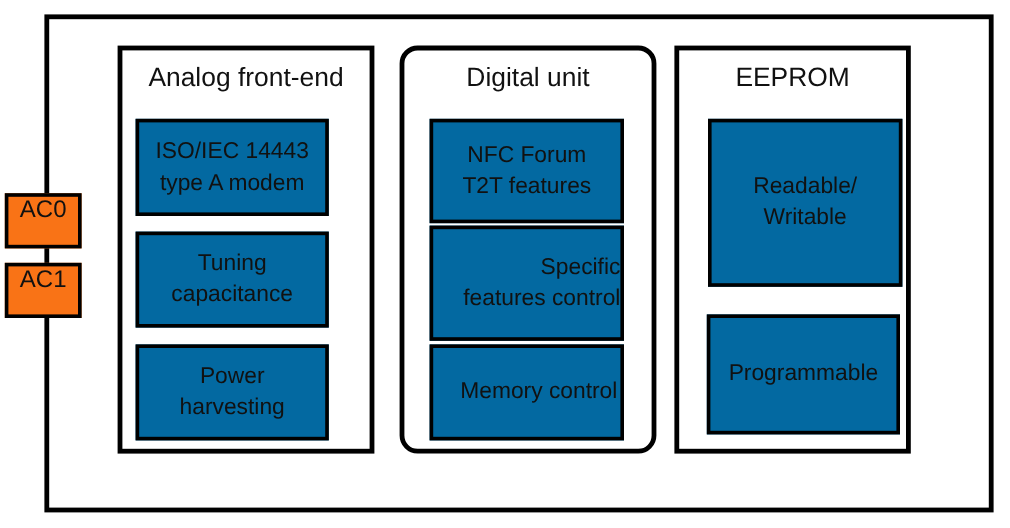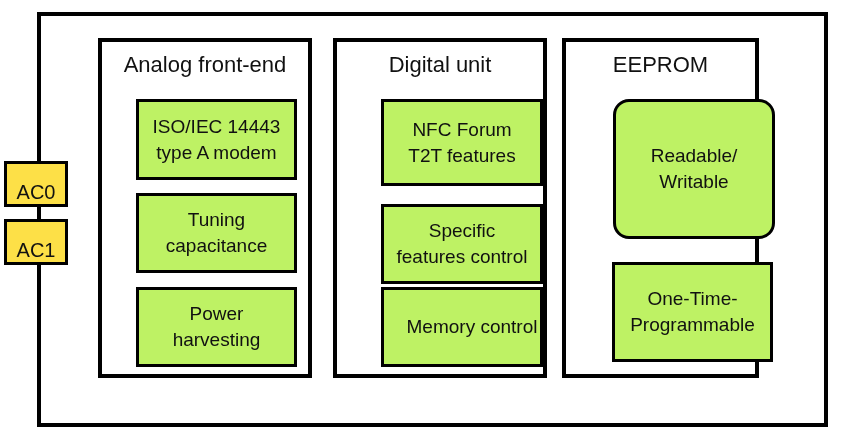--- a/index.html
+++ b/index.html
@@ -25,76 +25,75 @@
     box-sizing: border-box;
     background: #ffffff;
   }
   
   .pin {
     position: absolute;
     left: 4px;
     width: 64px; height: 46px;
     border: 3px solid #000000;
     box-sizing: border-box;
-    background: #fde047;
+    background: #f97316;
     display: flex;
-    align-items: flex-end;
+    align-items: flex-start;
     justify-content: center;
     font-size: 20px;
     z-index: 2;
   }
   #pin-ac0 { top: 161px; }
   #pin-ac1 { top: 219px; }
 
   
   .section {
     position: absolute;
     top: 38px;
     height: 340px;
     border: 4px solid #000000;
     box-sizing: border-box;
     background: #ffffff;
   }
   #section-analog { left: 98px;  width: 214px; }
-  #section-digital{ left: 333px; width: 214px; }
+  #section-digital{ left: 333px; width: 214px; border-radius: 15px; }
   #section-eeprom { left: 562px; width: 197px; }
 
   .section-title {
     margin-top: 9px;
     text-align: center;
     font-size: 22px;
     line-height: 28px;
     white-space: nowrap;
   }
 
   
   .block {
     position: absolute;
     border: 3px solid #000000;
     box-sizing: border-box;
-    background: #bef264;
+    background: #0369a1;
     display: flex;
     flex-direction: column;
     align-items: center;
     justify-content: center;
     text-align: center;
     font-size: 19px;
     line-height: 26px;
-    margin-left: 23px;
   }
   
   #block-iso    { left: 11px; top: 57px;  width: 161px; height: 81px; }
   #block-tuning { left: 11px; top: 151px; width: 161px; height: 80px; }
   #block-power  { left: 11px; top: 245px; width: 161px; height: 80px; }
   
   #block-nfc    { left: 21px; top: 57px;  width: 162px; height: 87px; }
-  #block-spec   { left: 21px; top: 162px; width: 162px; height: 80px; }
+  #block-spec   { left: 21px; top: 146px; width: 162px; height: 96px; align-items: flex-end; }
   #block-mem    { left: 21px; top: 245px; width: 162px; height: 80px; padding-left: 20px; }
   
-  #block-rw     { left: 24px; top: 57px;  width: 162px; height: 140px; border-radius: 16px; }
+  #block-rw     { left: 24px; top: 57px;  width: 162px; height: 140px; }
   #block-otp    { left: 23px; top: 220px; width: 161px; height: 100px; }
 
   .line { display: block; }
 </style>
 </head>
 <body>
 
 <div id="canvas">
 
   <div id="outer-box"></div>
@@ -140,18 +139,17 @@
   </div>
 
   <div class="section" id="section-eeprom">
     <div class="section-title">EEPROM</div>
 
     <div class="block" id="block-rw">
       <span class="line">Readable/</span>
       <span class="line">Writable</span>
     </div>
     <div class="block" id="block-otp">
-      <span class="line">One-Time-</span>
       <span class="line">Programmable</span>
     </div>
   </div>
 
 </div>
 
 </body></html>

